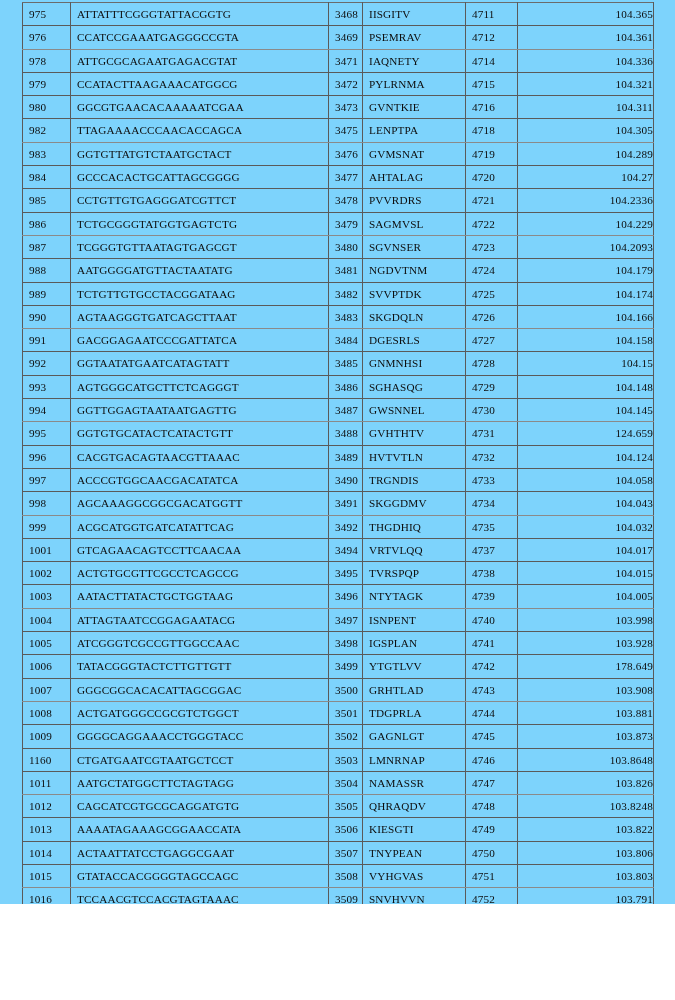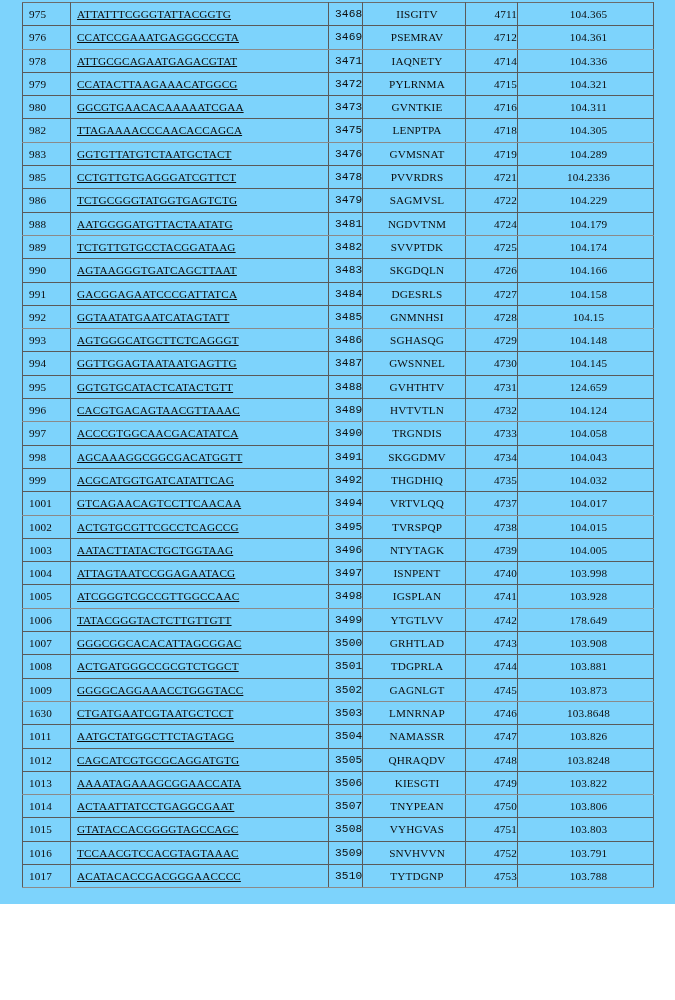--- a/index.html
+++ b/index.html
@@ -45,25 +45,25 @@
     border: 1px solid #5a5a5a;
     padding: 0 0 0 6px;
     height: 22.3px;
     line-height: 22.3px;
     white-space: nowrap;
     overflow: hidden;
     vertical-align: middle;
     letter-spacing: 0.15px;
   }
   td.cell-idx   { text-align: left; padding-left: 7px; }
-  td.cell-dna   { text-align: left; padding-left: 9px; letter-spacing: 0.35px; text-decoration: underline; }
-  td.cell-dnaid { text-align: left; padding-left: 6px; font-family: Liberation Mono, monospace; }
-  td.cell-pep   { text-align: center; padding-left: 8px; letter-spacing: 0.3px; }
-  td.cell-pepid { text-align: right; padding-left: 6px; }
-  td.cell-val   { text-align: center; padding-left: 7px; }
+  td.cell-dna   { text-align: left; padding-left: 9px; letter-spacing: 0.35px; }
+  td.cell-dnaid { text-align: left; padding-left: 6px; }
+  td.cell-pep   { text-align: left; padding-left: 8px; letter-spacing: 0.3px; }
+  td.cell-pepid { text-align: left; padding-left: 6px; }
+  td.cell-val   { text-align: right; padding-left: 7px; }
 
   
   table.seq-table tr:nth-child(3n+1) td {
     border-top-color: #6b6b6b;
   }
   table.seq-table tr:nth-child(4n+2) td {
     border-bottom-color: #8a8a8a;
   }
 </style>
 </head>
@@ -130,36 +130,52 @@
         </tr>
         <tr>
           <td class="cell-idx">983</td>
           <td class="cell-dna">GGTGTTATGTCTAATGCTACT</td>
           <td class="cell-dnaid">3476</td>
           <td class="cell-pep">GVMSNAT</td>
           <td class="cell-pepid">4719</td>
           <td class="cell-val">104.289</td>
         </tr>
         <tr>
+          <td class="cell-idx">984</td>
+          <td class="cell-dna">GCCCACACTGCATTAGCGGGG</td>
+          <td class="cell-dnaid">3477</td>
+          <td class="cell-pep">AHTALAG</td>
+          <td class="cell-pepid">4720</td>
+          <td class="cell-val">104.27</td>
+        </tr>
+        <tr>
           <td class="cell-idx">985</td>
           <td class="cell-dna">CCTGTTGTGAGGGATCGTTCT</td>
           <td class="cell-dnaid">3478</td>
           <td class="cell-pep">PVVRDRS</td>
           <td class="cell-pepid">4721</td>
           <td class="cell-val">104.2336</td>
         </tr>
         <tr>
           <td class="cell-idx">986</td>
           <td class="cell-dna">TCTGCGGGTATGGTGAGTCTG</td>
           <td class="cell-dnaid">3479</td>
           <td class="cell-pep">SAGMVSL</td>
           <td class="cell-pepid">4722</td>
           <td class="cell-val">104.229</td>
         </tr>
         <tr>
+          <td class="cell-idx">987</td>
+          <td class="cell-dna">TCGGGTGTTAATAGTGAGCGT</td>
+          <td class="cell-dnaid">3480</td>
+          <td class="cell-pep">SGVNSER</td>
+          <td class="cell-pepid">4723</td>
+          <td class="cell-val">104.2093</td>
+        </tr>
+        <tr>
           <td class="cell-idx">988</td>
           <td class="cell-dna">AATGGGGATGTTACTAATATG</td>
           <td class="cell-dnaid">3481</td>
           <td class="cell-pep">NGDVTNM</td>
           <td class="cell-pepid">4724</td>
           <td class="cell-val">104.179</td>
         </tr>
         <tr>
           <td class="cell-idx">989</td>
           <td class="cell-dna">TCTGTTGTGCCTACGGATAAG</td>
@@ -314,21 +330,21 @@
         </tr>
         <tr>
           <td class="cell-idx">1009</td>
           <td class="cell-dna">GGGGCAGGAAACCTGGGTACC</td>
           <td class="cell-dnaid">3502</td>
           <td class="cell-pep">GAGNLGT</td>
           <td class="cell-pepid">4745</td>
           <td class="cell-val">103.873</td>
         </tr>
         <tr>
-          <td class="cell-idx">1630</td>
+          <td class="cell-idx">1160</td>
           <td class="cell-dna">CTGATGAATCGTAATGCTCCT</td>
           <td class="cell-dnaid">3503</td>
           <td class="cell-pep">LMNRNAP</td>
           <td class="cell-pepid">4746</td>
           <td class="cell-val">103.8648</td>
         </tr>
         <tr>
           <td class="cell-idx">1011</td>
           <td class="cell-dna">AATGCTATGGCTTCTAGTAGG</td>
           <td class="cell-dnaid">3504</td>

